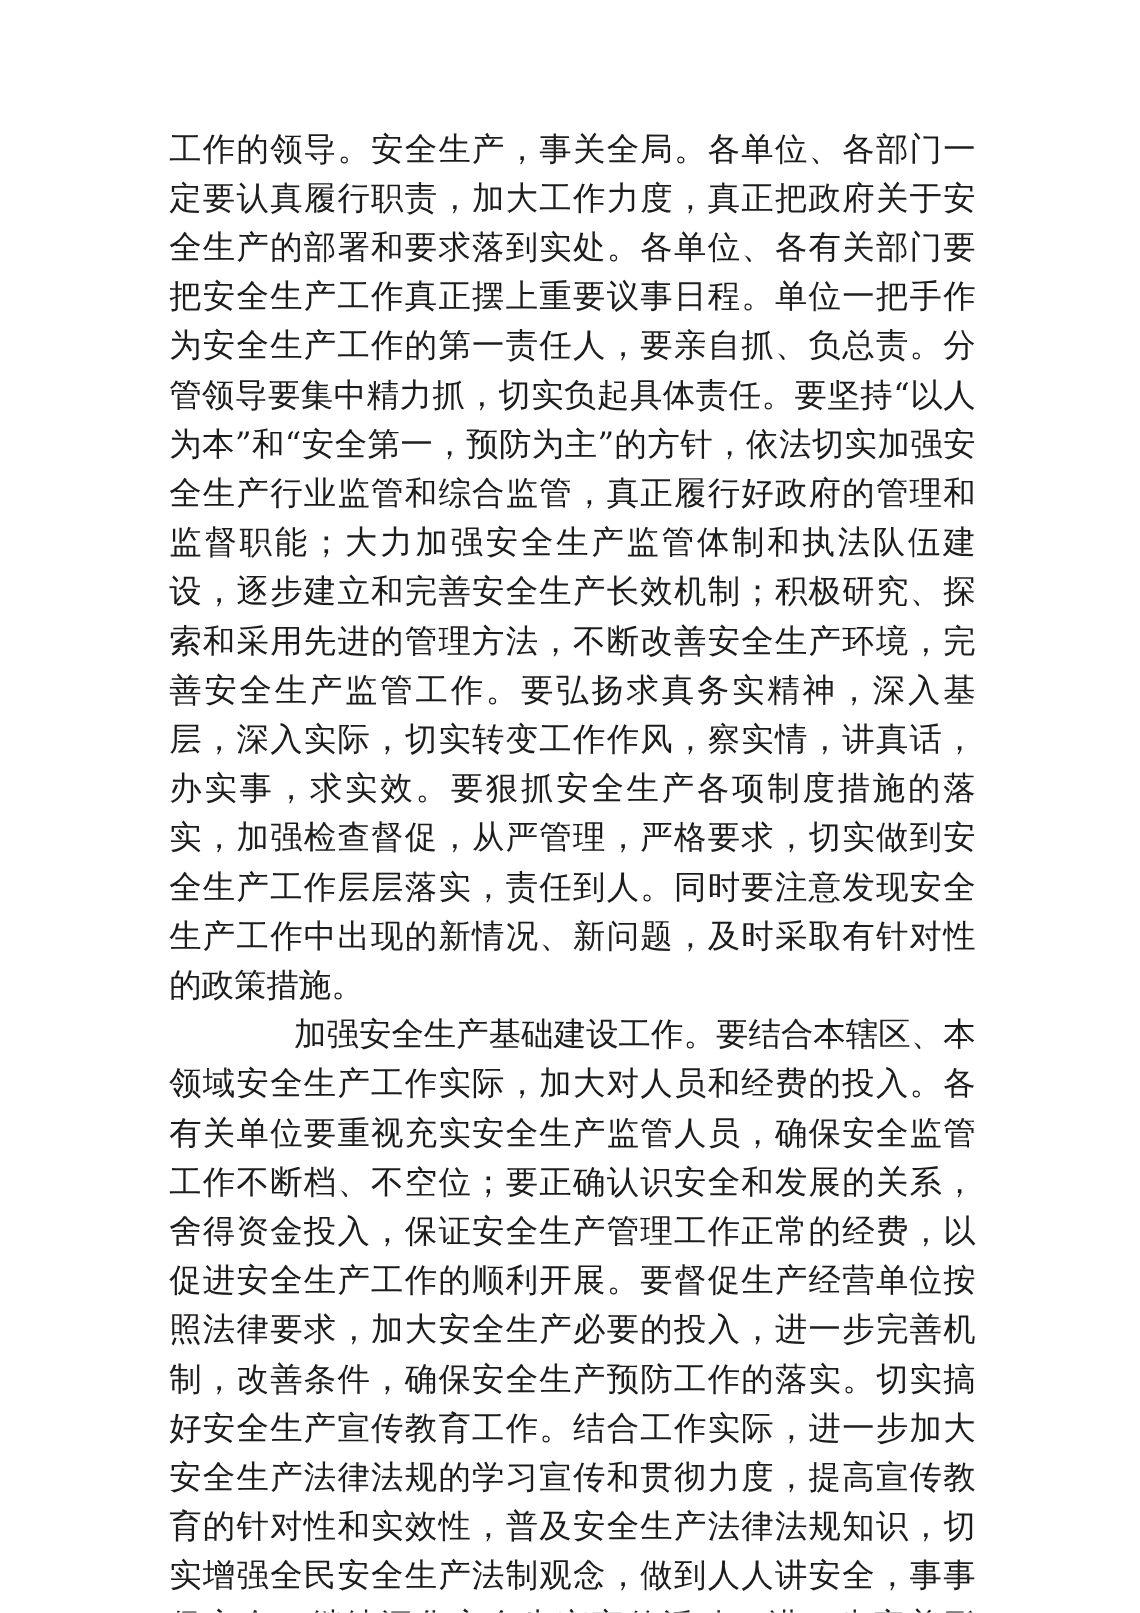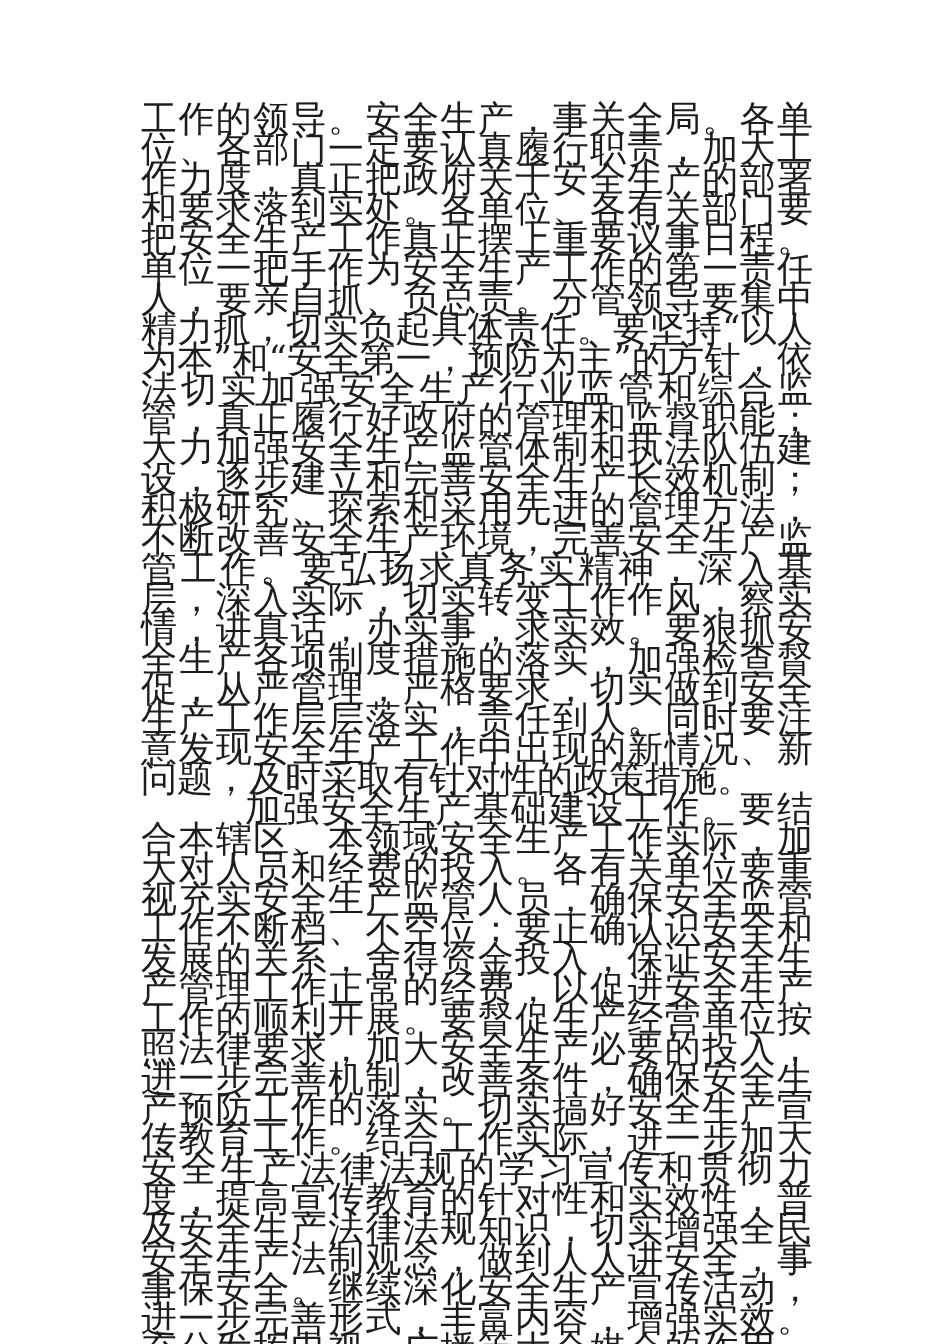--- a/index.html
+++ b/index.html
@@ -19,22 +19,22 @@
 
   .doc-body {
     position: absolute;
     left: 141px;
     top: 104px;
     width: 672px;
   }
 
   .para {
     font-family: "DejaVu Serif", "Liberation Serif", serif;
-    font-size: 36px;
-    line-height: 30px;
+    font-size: 27px;
+    line-height: 41px;
     color: #1c1c1c;
     text-align: justify;
     text-justify: inter-character;
     text-align-last: left;
     margin: 0;
     letter-spacing: 0px;
     word-break: break-all;
     -webkit-font-smoothing: antialiased;
   }
 

